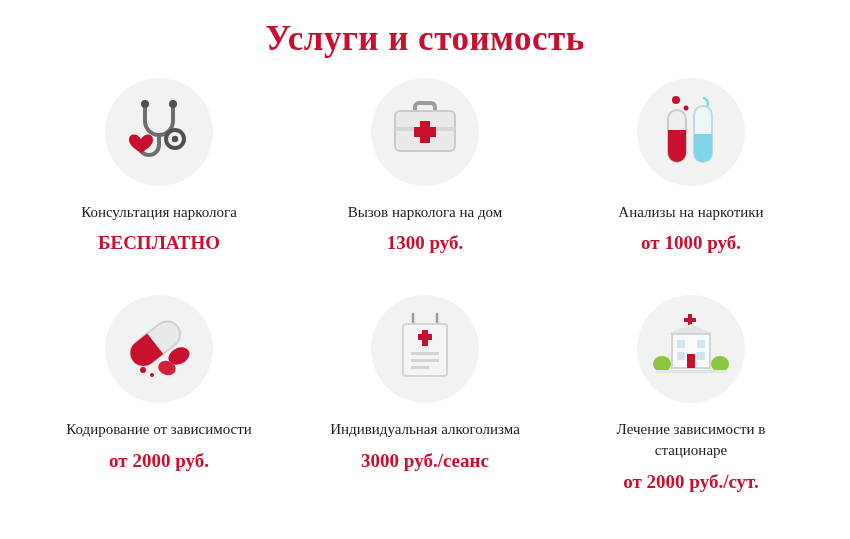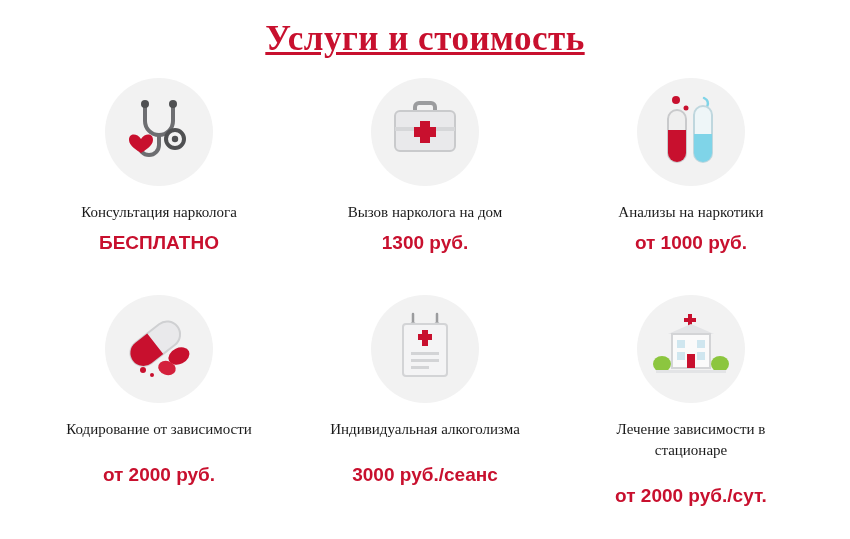--- a/index.html
+++ b/index.html
@@ -22,21 +22,20 @@
   .page-title {
     text-align: center;
     color: #c8102e;
     font-family: "Liberation Serif", serif;
     font-weight: bold;
     font-size: 35px;
     letter-spacing: 0.5px;
     margin: 0;
     padding-top: 18px;
     line-height: 1.2;
-    text-decoration: underline;
   }
   .grid {
     display: grid;
     grid-template-columns: repeat(3, 1fr);
     grid-template-rows: repeat(2, auto);
     row-gap: 22px;
     margin-top: 18px;
     padding: 0 26px;
     box-sizing: border-box;
   }
@@ -59,30 +58,30 @@
   .cell-label {
     font-family: "Liberation Serif", serif;
     font-size: 15px;
     color: #1a1a1a;
     text-align: center;
     line-height: 1.38;
     max-width: 200px;
     margin: 0;
   }
   .cell-price {
-    font-family: Liberation Sans, sans-serif;
+    font-family: Liberation Serif, serif;
     font-size: 19px;
     font-weight: bold;
     color: #c8102e;
     text-align: center;
     margin-top: 9px;
     line-height: 1.2;
   }
   .row2 .cell-price {
-    margin-top: 24px;
+    margin-top: 10px;
   }
 </style>
 </head>
 <body>
 
 <div class="page">
 
   <h1 class="page-title">Услуги и стоимость</h1>
 
   <div class="grid">

